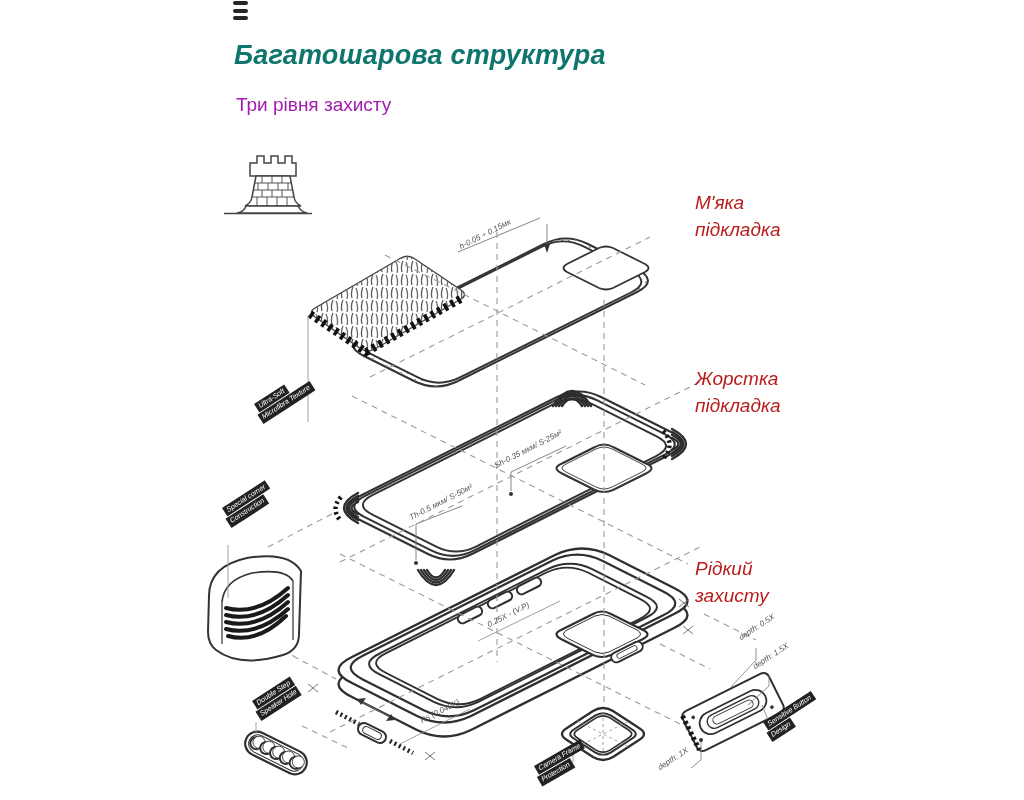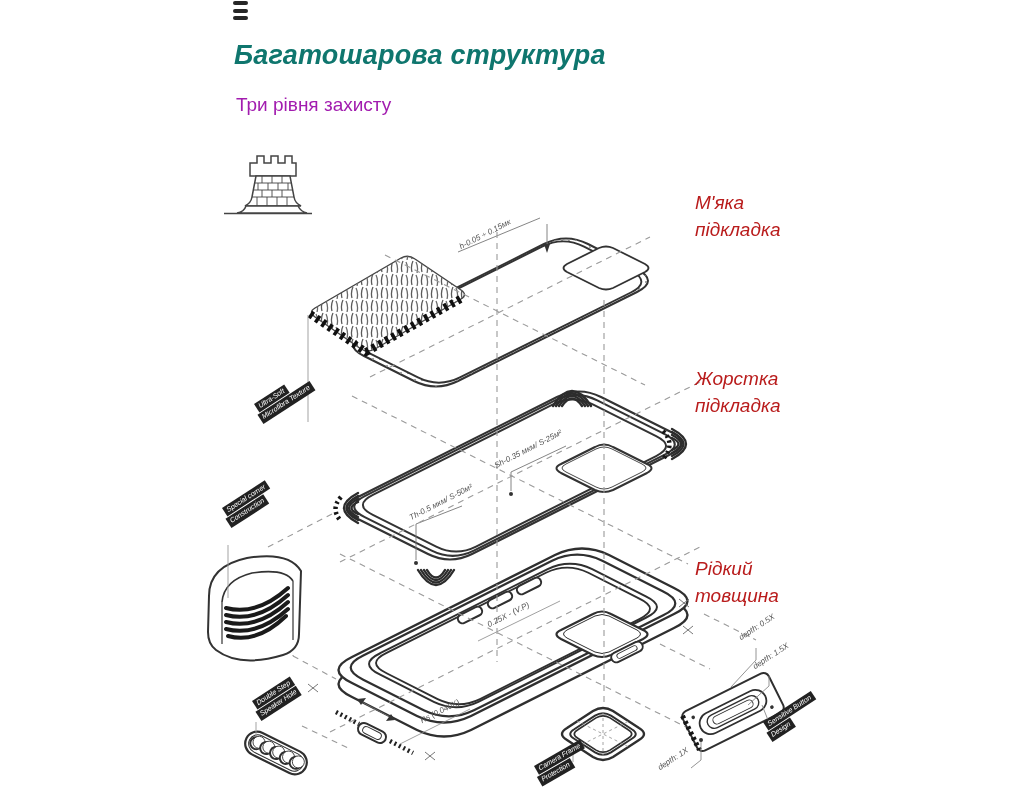--- a/index.html
+++ b/index.html
@@ -249,21 +249,21 @@
 <div class="abs side-label" id="label-microfiber">
   <div>М'яка</div>
   <div>підкладка</div>
 </div>
 <div class="abs side-label" id="label-lining">
   <div>Жорстка</div>
   <div>підкладка</div>
 </div>
 <div class="abs side-label" id="label-silicone">
   <div>Рідкий</div>
-  <div>товщина</div>
+  <div>захисту</div>
 </div>
 
 <div class="abs chip r33" style="left:254px;top:404px;">
   <span>Ultra-Soft</span>
   <span>Microfibra Texture</span>
 </div>
 <div class="abs chip r33" style="left:222px;top:508px;">
   <span>Special corner</span>
   <span>Construction</span>
 </div>

